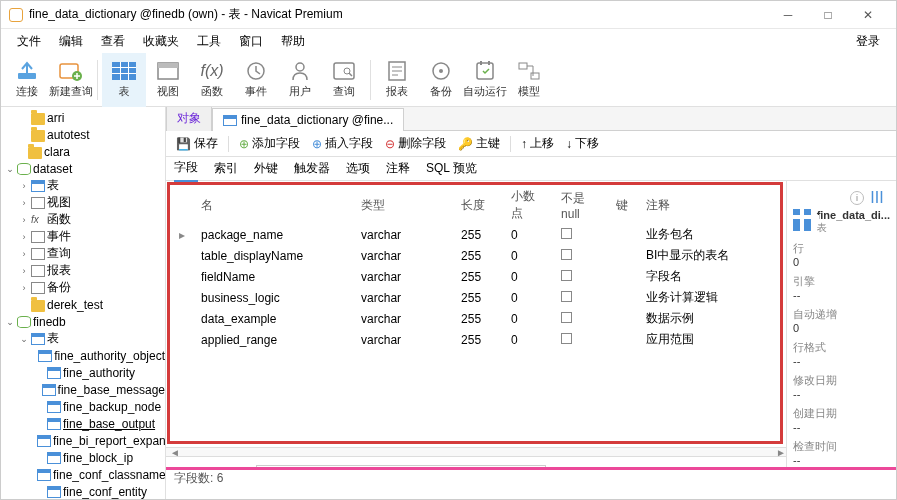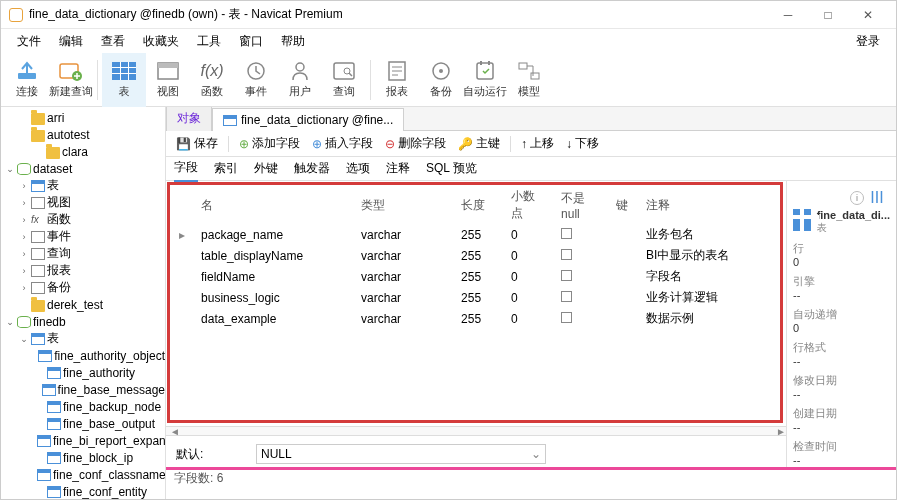--- a/index.html
+++ b/index.html
@@ -219,21 +219,21 @@
       <div class="tree-item" style="padding-left: 18px;">
         <span class="noarrow"></span>
         <span class="ticon si-folder"></span>
         <span>arri</span>
       </div>
       <div class="tree-item" style="padding-left: 18px;">
         <span class="noarrow"></span>
         <span class="ticon si-folder"></span>
         <span>autotest</span>
       </div>
-      <div class="tree-item" style="padding-left: 33px;">
+      <div class="tree-item" style="padding-left: 15px;">
         <span class="noarrow"></span>
         <span class="ticon si-folder"></span>
         <span>clara</span>
       </div>
       <div class="tree-item" style="padding-left: 4px;">
         <span class="arrow">⌄</span>
         <span class="ticon si-db"></span>
         <span>dataset</span>
       </div>
       <div class="tree-item" style="padding-left: 18px;">
@@ -299,21 +299,21 @@
       <div class="tree-item" style="padding-left: 34px;">
         <span class="noarrow"></span>
         <span class="ticon si-table"></span>
         <span>fine_base_message</span>
       </div>
       <div class="tree-item" style="padding-left: 34px;">
         <span class="noarrow"></span>
         <span class="ticon si-table"></span>
         <span>fine_backup_node</span>
       </div>
-      <div class="tree-item" style="padding-left: 34px;">
+      <div class="tree-item" style="padding-left: 34px; text-decoration: underline;">
         <span class="noarrow"></span>
         <span class="ticon si-table"></span>
         <span>fine_base_output</span>
       </div>
       <div class="tree-item" style="padding-left: 34px;">
         <span class="noarrow"></span>
         <span class="ticon si-table"></span>
         <span>fine_bi_report_expand</span>
       </div>
       <div class="tree-item" style="padding-left: 34px;">
@@ -433,20 +433,30 @@
                 </tr>
                 <tr>
                   <td class="rowhead"></td>
                   <td>data_example</td>
                   <td>varchar</td>
                   <td>255</td>
                   <td>0</td>
                   <td><span class="chk"></span></td>
                   <td></td>
                   <td>数据示例</td>
+                </tr>
+                <tr>
+                  <td class="rowhead"></td>
+                  <td>applied_range</td>
+                  <td>varchar</td>
+                  <td>255</td>
+                  <td>0</td>
+                  <td><span class="chk"></span></td>
+                  <td></td>
+                  <td>应用范围</td>
                 </tr>
               </tbody>
           </table>
           <div style="height:90px"></div>
         </div>
         <div class="splitter">
             <span class="scroll">◄</span>
             <div style="flex:1"></div>
             <span class="scroll">►</span>
           </div>

